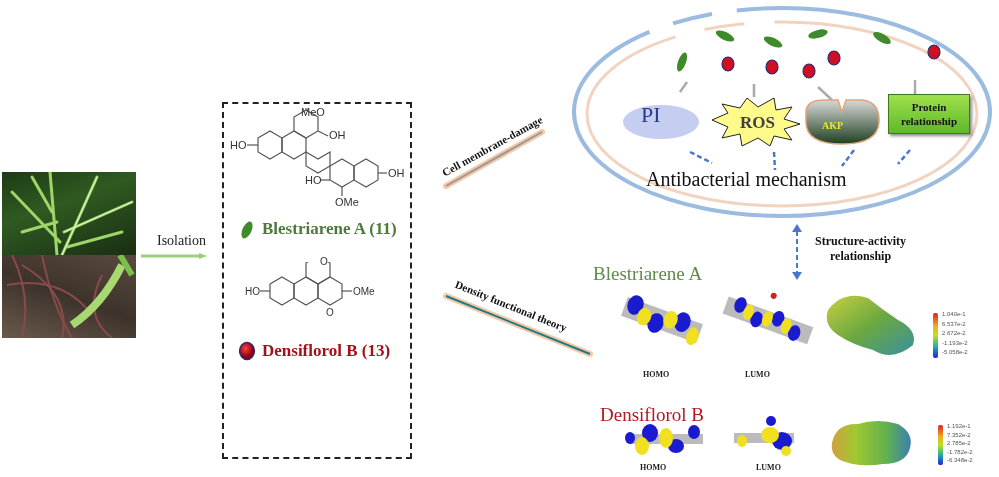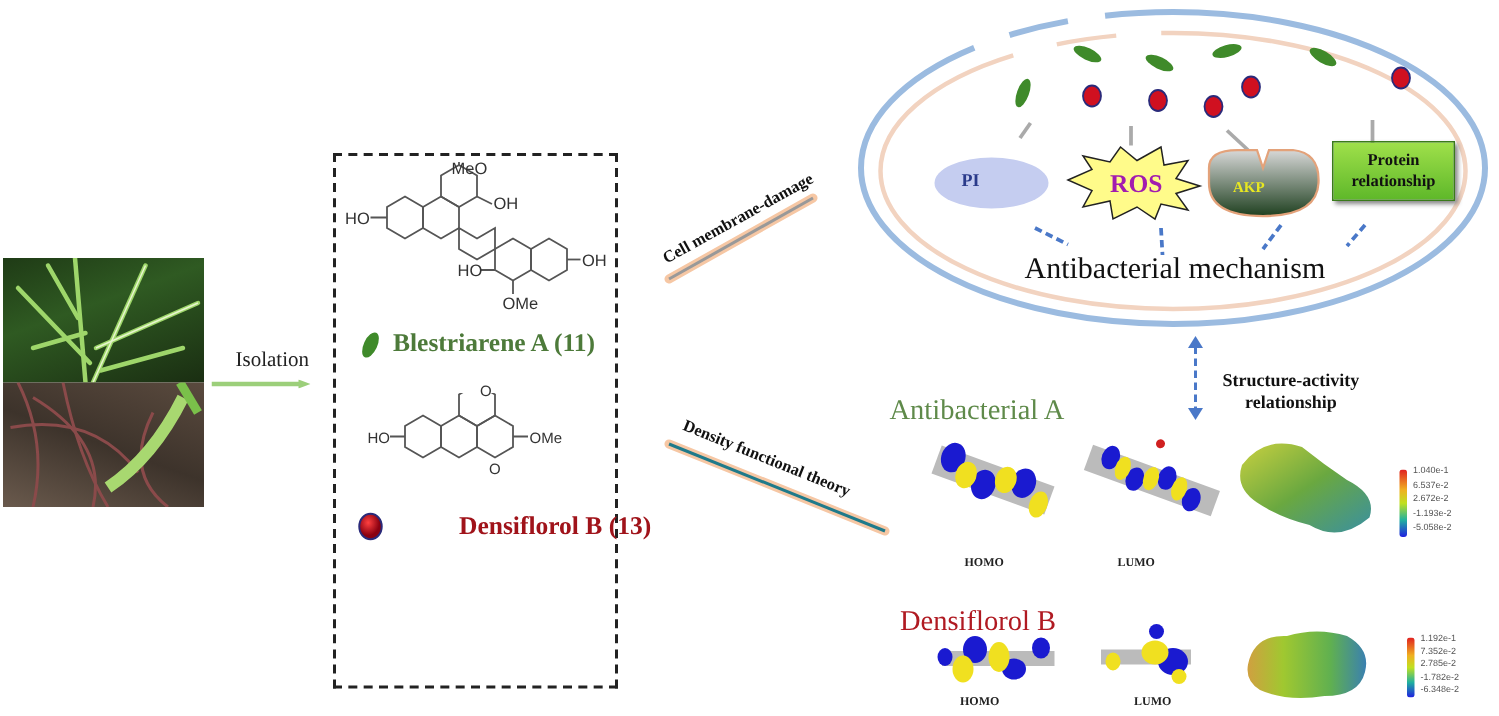--- a/index.html
+++ b/index.html
@@ -5,25 +5,25 @@
   html,body{margin:0;padding:0;background:#fff;}
   body{width:999px;height:477px;position:relative;overflow:hidden;font-family:"Liberation Serif",serif;}
   .abs{position:absolute;}
   .plant{left:2px;top:172px;width:134px;height:166px;overflow:hidden;}
   .plant .top{height:83px;background:linear-gradient(160deg,#1f3b16 0%,#2f5a22 40%,#1a2e12 100%);position:relative;}
   .plant .bot{height:83px;background:linear-gradient(200deg,#5a4a3e 0%,#3d332b 50%,#6a5a4d 100%);position:relative;}
   .iso-label{left:157px;top:233px;font-size:14px;color:#222;}
   .iso-arrow{left:141px;top:254px;width:66px;height:4px;}
   .box{left:222px;top:102px;width:186px;height:353px;border:2px dashed #222;border-style:dashed;}
   .cmpA{left:262px;top:219px;font-size:17px;font-weight:bold;color:#4d7a3a;text-align:right;}
-  .cmpB{left:262px;top:341px;font-size:17px;font-weight:bold;color:#a0131a;margin-left:44px;}
+  .cmpB{left:262px;top:341px;font-size:17px;font-weight:bold;color:#a0131a;}
   .struct-lbl{font-family:"Liberation Sans",sans-serif;font-size:11px;color:#333;}
   .rot{transform-origin:left top;font-weight:bold;font-size:12px;color:#111;white-space:nowrap;}
-  .mech{left:646px;top:168px;font-size:20px;color:#111;margin-left:37px;}
-  .sar{left:815px;top:234px;font-size:12px;font-weight:bold;color:#111;text-align:center;line-height:15px;margin-top:12px;}
+  .mech{left:646px;top:168px;font-size:20px;color:#111;}
+  .sar{left:815px;top:234px;font-size:12px;font-weight:bold;color:#111;text-align:center;line-height:15px;}
   .nameA{left:593px;top:263px;font-size:19px;color:#5f8a4a;}
   .nameB{left:600px;top:404px;font-size:19px;color:#b01a22;}
   .orb-lbl{font-size:8px;font-weight:bold;color:#222;text-align:center;}
   .scale-lbl{font-family:"Liberation Sans",sans-serif;font-size:6px;color:#555;line-height:9.5px;}
   .protein{left:888px;top:94px;width:82px;height:40px;background:linear-gradient(#9fe04a,#5fb82a);border:1px solid #3a7a1a;box-shadow:2px 2px 3px #888;text-align:center;font-size:11px;font-weight:bold;color:#111;line-height:14px;padding-top:5px;box-sizing:border-box;}
 </style>
 </head>
 <body>
 
 <div class="abs plant">
@@ -176,41 +176,41 @@
     </defs>
 
   <g stroke="#4a78c8" stroke-width="2.5" stroke-dasharray="5 3" fill="none">
     <line x1="120" y1="152" x2="142" y2="163"></line>
     <line x1="204" y1="152" x2="205" y2="170"></line>
     <line x1="284" y1="150" x2="272" y2="166"></line>
     <line x1="340" y1="150" x2="328" y2="164"></line>
   </g>
 </svg>
 
-<span class="abs" style="left:641px;top:113px;font-size:12px;font-weight:bold;color:#2a3a8a">PI</span>
-<span class="abs" style="left:740px;top:113px;font-size:17px;font-weight:bold;color:#a21caf">ROS</span>
+<span class="abs" style="left:641px;top:102px;font-size:22px;font-weight:normal;color:#2a3a8a">PI</span>
+<span class="abs" style="left:740px;top:113px;font-size:17px;font-weight:bold;color:#404040">ROS</span>
 <span class="abs" style="left:822px;top:120px;font-size:10px;font-weight:bold;color:#e8e820">AKP</span>
 <div class="abs protein">
   <div>Protein</div>
   <div>relationship</div>
 </div>
 
 <span class="abs mech">Antibacterial mechanism</span>
 
 <svg class="abs" style="left:790px;top:223px" width="14" height="58">
   <line x1="7" y1="8" x2="7" y2="50" stroke="#4a78c8" stroke-width="2" stroke-dasharray="5 3"></line>
   <polygon points="2,9 7,1 12,9" fill="#4a78c8"></polygon>
   <polygon points="2,49 7,57 12,49" fill="#4a78c8"></polygon>
 </svg>
 <div class="abs sar">
   <div>Structure-activity</div>
   <div>relationship</div>
 </div>
 
-<span class="abs nameA">Antibacterial A</span>
+<span class="abs nameA">Blestriarene A</span>
 <svg class="abs" style="left:612px;top:285px" width="100" height="70">
   <g transform="rotate(20 50 35)">
     <rect x="10" y="25" width="80" height="20" fill="#bbb"></rect>
     <g fill="#1a1ad0">
         <ellipse cx="20" cy="30" rx="8" ry="10"></ellipse>
         <ellipse cx="45" cy="40" rx="8" ry="10"></ellipse>
         <ellipse cx="70" cy="30" rx="8" ry="10"></ellipse>
       </g>
     <g fill="#f0e020">
         <ellipse cx="32" cy="38" rx="7" ry="9"></ellipse>

